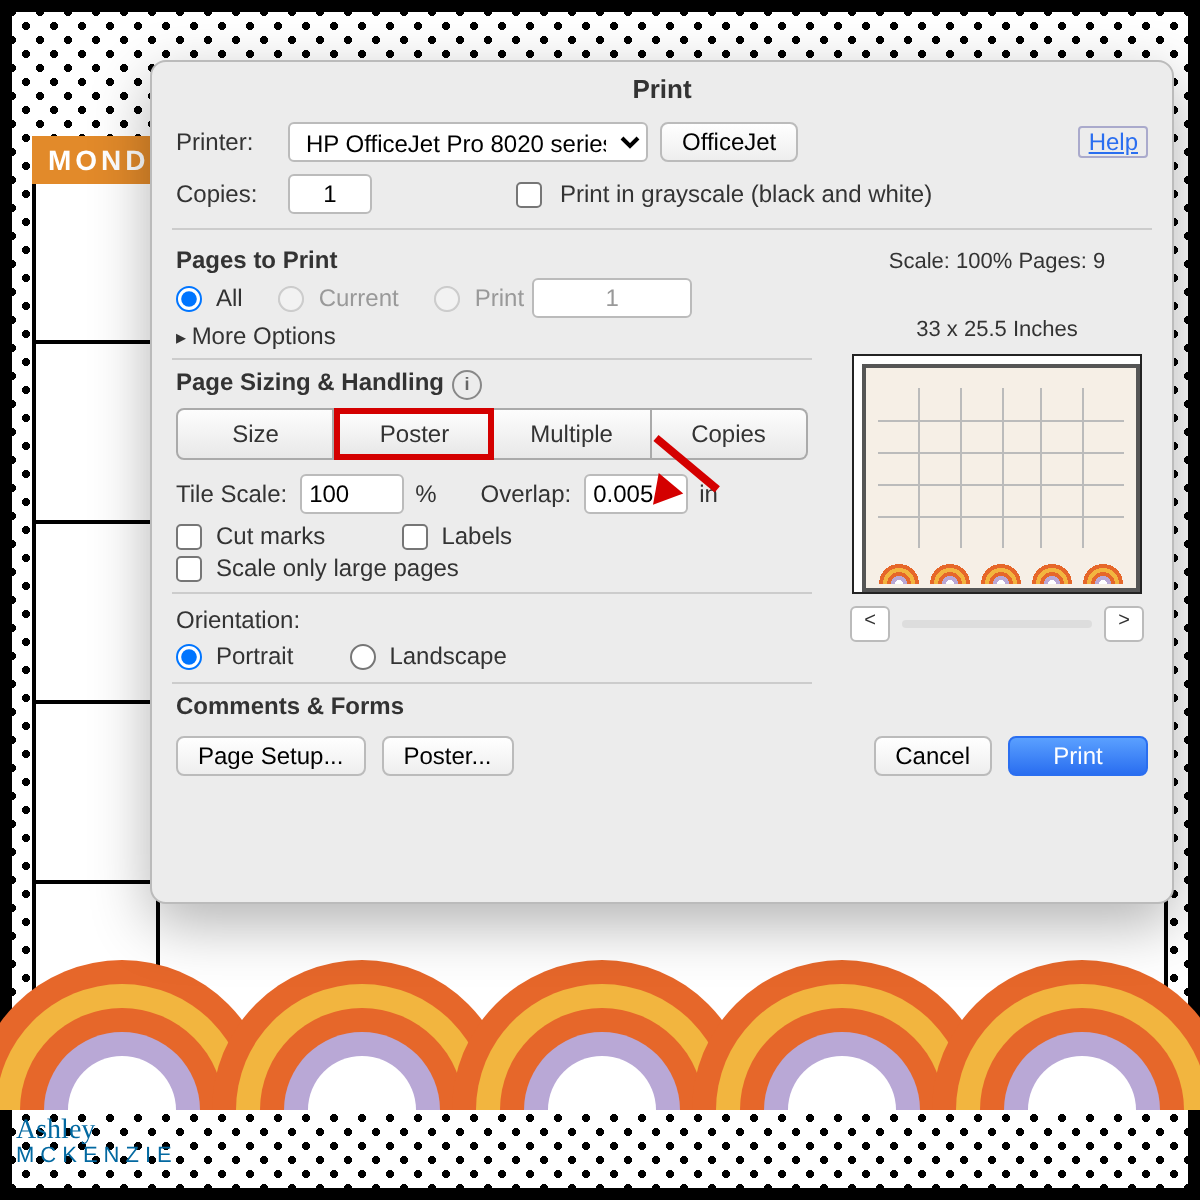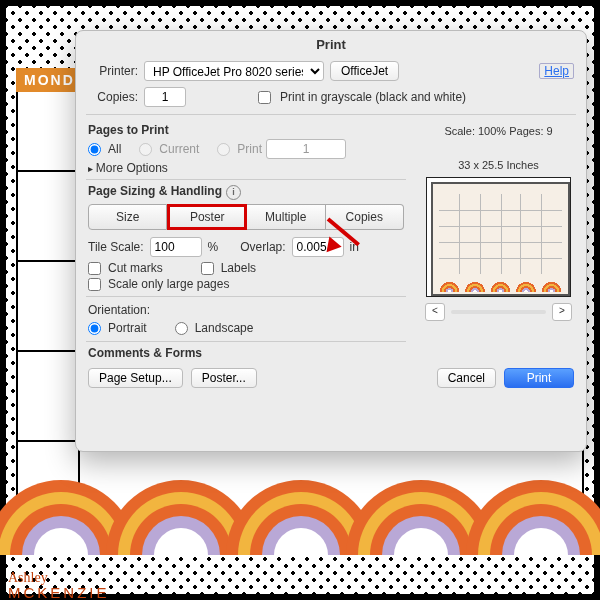--- a/index.html
+++ b/index.html
@@ -10,26 +10,26 @@
 .grid-row{position:absolute;left:16px;right:16px;border-top:2px solid #000}
 .grid-col{position:absolute;top:92px;bottom:80px;border-left:2px solid #000}
 .rainbows{position:absolute;left:0;right:0;bottom:10px;height:110px;display:flex;justify-content:flex-start;overflow:hidden}
 .rainbow{width:150px;height:75px;position:relative;margin-right:-2px}
 .arc{position:absolute;border-radius:150px 150px 0 0;left:50%;transform:translateX(-50%);bottom:0}
 .arc1{width:150px;height:75px;background:#e6672a}
 .arc2{width:126px;height:63px;background:#f2b53f}
 .arc3{width:102px;height:51px;background:#e6672a}
 .arc4{width:78px;height:39px;background:#b9a8d6}
 .arc5{width:54px;height:27px;background:#fff}
-.watermark{position:absolute;left:8px;bottom:0;font-family:cursive;font-size:14px;color:#c2410c;line-height:1}
-.watermark .wm2{font-family:Arial;letter-spacing:3px;font-size:15px}
+.watermark{position:absolute;left:8px;bottom:16px;font-family:cursive;font-size:14px;color:#0369a1;line-height:1}
+.watermark .wm2{font-family:Arial;letter-spacing:3px;font-size:11px}
 .dialog{position:absolute;left:75px;top:30px;width:510px;height:420px;background:#ececec;border:1px solid #bbb;border-radius:8px;box-shadow:0 10px 30px rgba(0,0,0,.3)}
 .dlg-title{text-align:center;font-weight:600;padding:6px 0;font-size:13px}
 .row{display:flex;align-items:center;padding:3px 12px;gap:6px}
-.lbl{width:50px;text-align:right}
+.lbl{width:50px;text-align:left}
 select,input[type=text]{border:1px solid #bbb;border-radius:3px;background:#fff;padding:2px 4px;font-size:12px;font-family:inherit}
 select{height:20px}
 .sel-printer{width:180px}
 .btn{border:1px solid #bbb;border-radius:4px;background:linear-gradient(#fff,#eee);padding:2px 10px;font-size:12px;cursor:pointer}
 .btn-primary{background:linear-gradient(#5aa0ff,#2a6ef0);color:#fff;border-color:#2a6ef0}
 .help{color:#2a6ef0;text-decoration:underline;margin-left:auto;cursor:pointer;border:1px solid #aac;padding:0 4px;border-radius:2px}
 .num{width:32px;text-align:center}
 .hr{border-top:1px solid #ccc;margin:4px 10px}
 .section-title{font-weight:700;padding:0 12px;margin-top:4px;font-size:12px}
 .radio-row{display:flex;align-items:center;gap:4px;padding:2px 12px}

